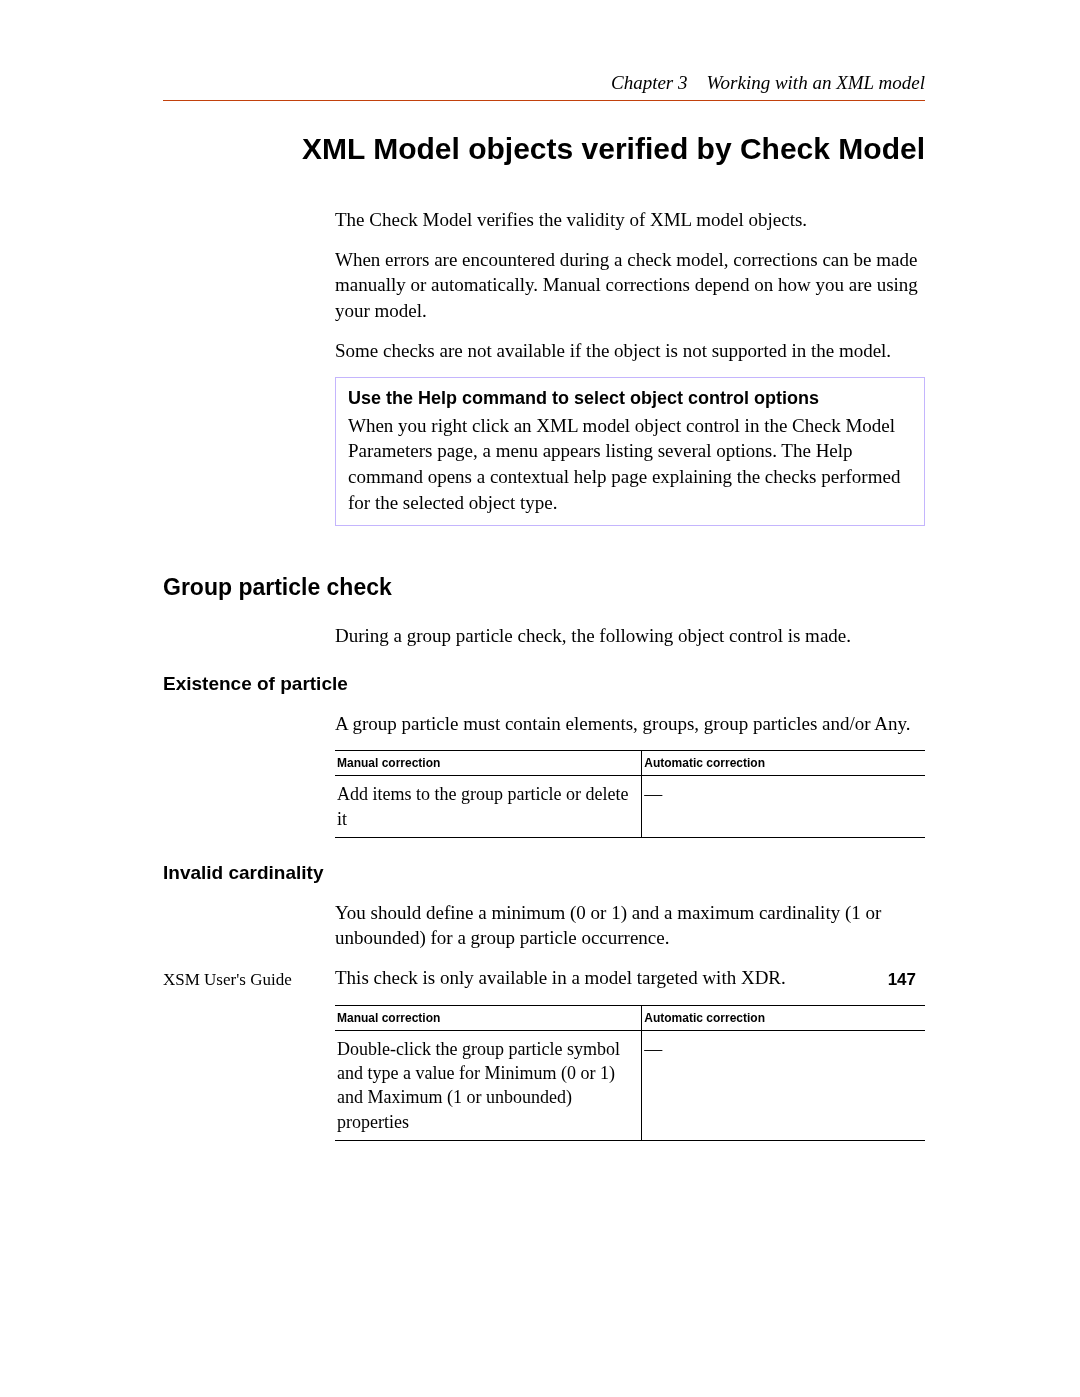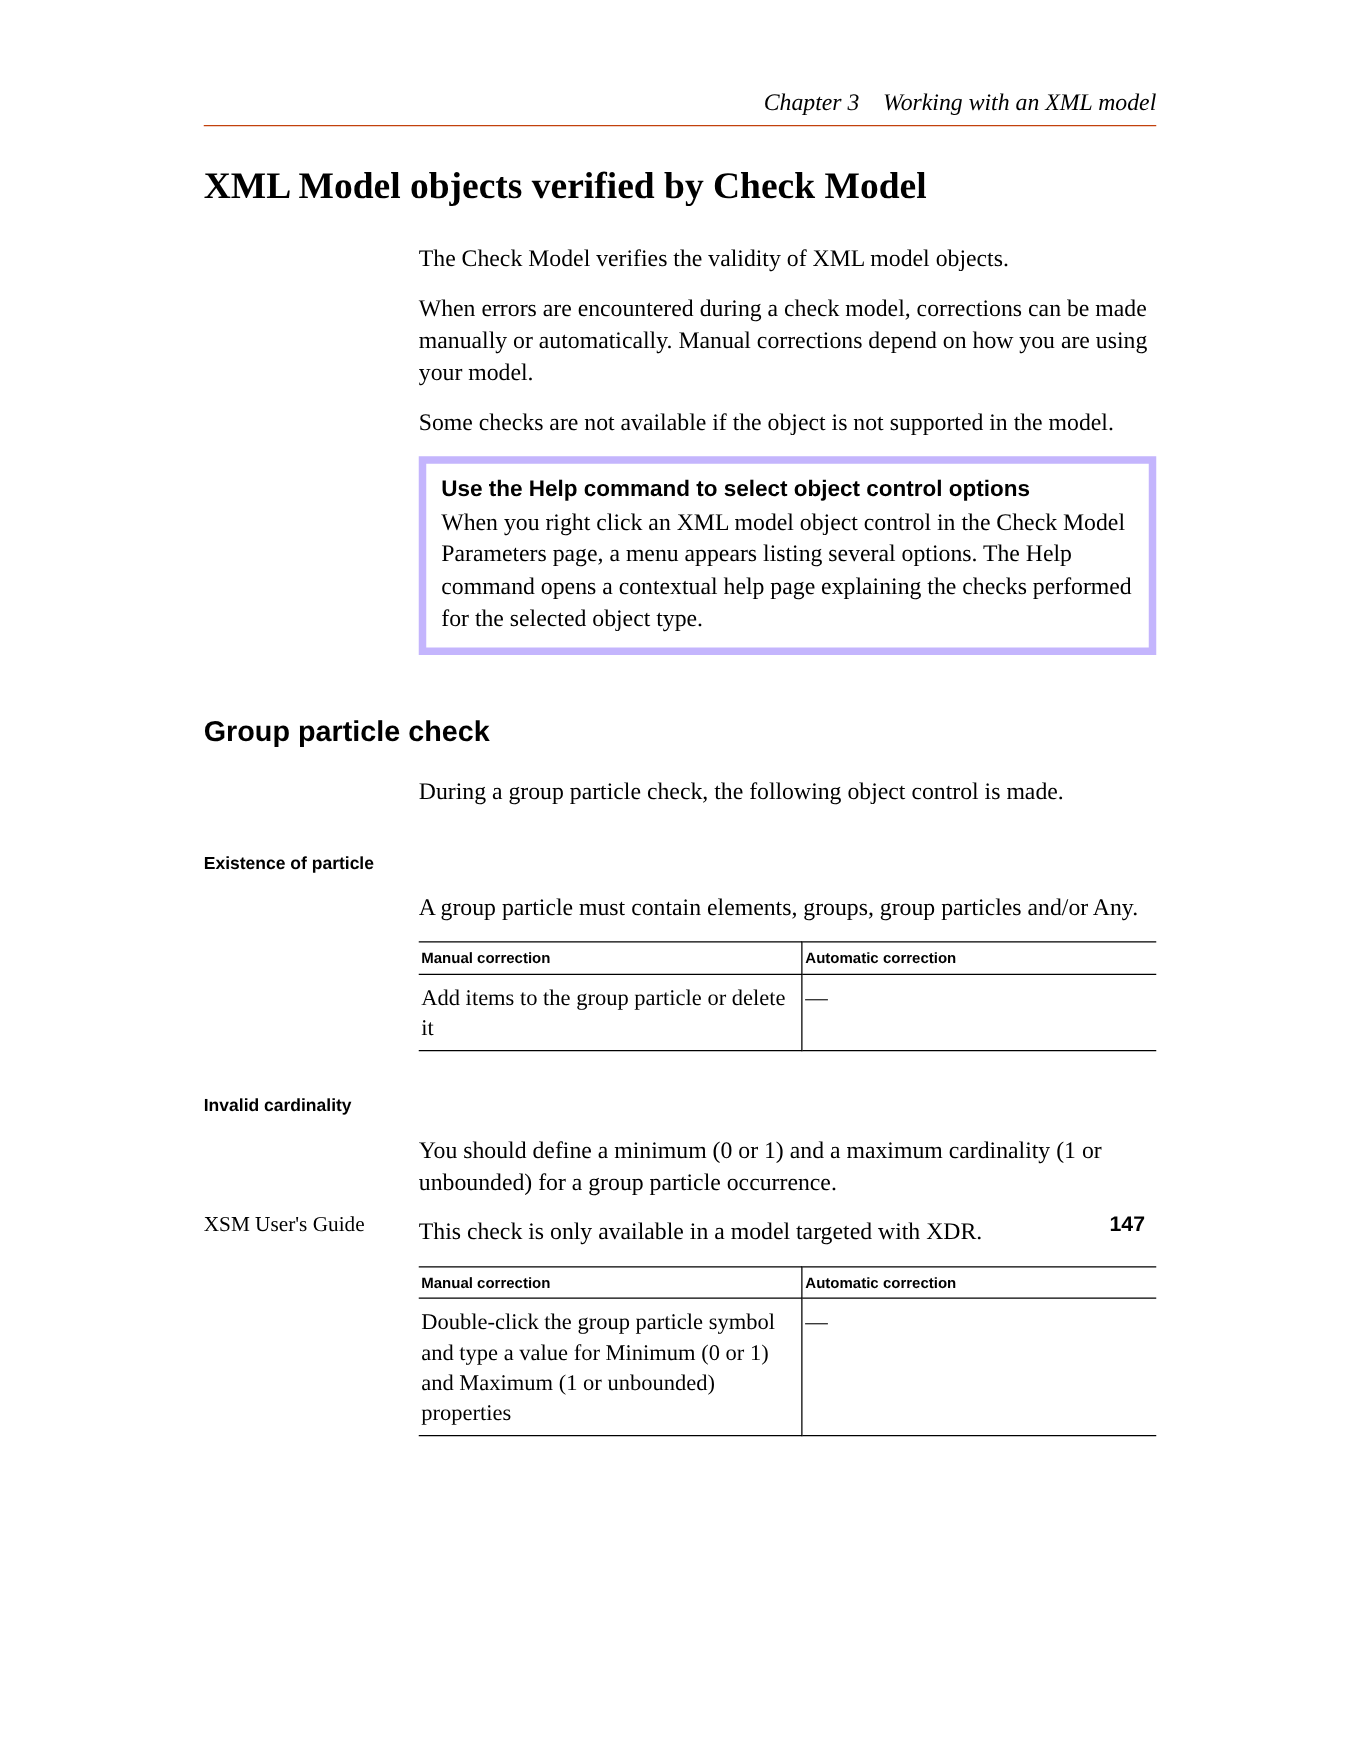--- a/index.html
+++ b/index.html
@@ -20,34 +20,35 @@
   }
   .running-head {
     font-style: italic;
     text-align: right;
     font-size: 19px;
     margin-bottom: 10px;
     padding-bottom: 4px;
     border-bottom: 1px solid #c2410c;
   }
   .h1 {
-    font-family: Liberation Serif, serif;
+    font-family: Liberation Sans, sans-serif;
     font-weight: bold;
     font-size: 30px;
     margin-top: 28px;
-    margin-bottom: 26px;
+    margin-bottom: 38px;
+    text-align: right;
   }
   .body-col {
     margin-left: 172px;
   }
   .para {
     margin-bottom: 14px;
   }
   .note-box {
-    border: 6px solid #c4b5fd;
+    border: 1px solid #c4b5fd;
     padding: 8px 12px 10px 12px;
     margin-top: 6px;
     margin-bottom: 28px;
   }
   .note-title {
     font-family: Arial, Helvetica, sans-serif;
     font-weight: bold;
     font-size: 18px;
     margin-bottom: 2px;
   }
@@ -55,22 +56,22 @@
     font-family: Arial, Helvetica, sans-serif;
     font-weight: bold;
     font-size: 23px;
     margin-top: 46px;
     margin-bottom: 20px;
     margin-left: 0;
   }
   .h3 {
     font-family: Arial, Helvetica, sans-serif;
     font-weight: bold;
-    font-size: 14px;
-    margin-top: 34px;
+    font-size: 19px;
+    margin-top: 22px;
     margin-bottom: 14px;
     margin-left: 0;
   }
   table.corrections {
     border-collapse: collapse;
     width: 100%;
     font-size: 18px;
   }
   table.corrections th {
     font-family: Arial, Helvetica, sans-serif;

